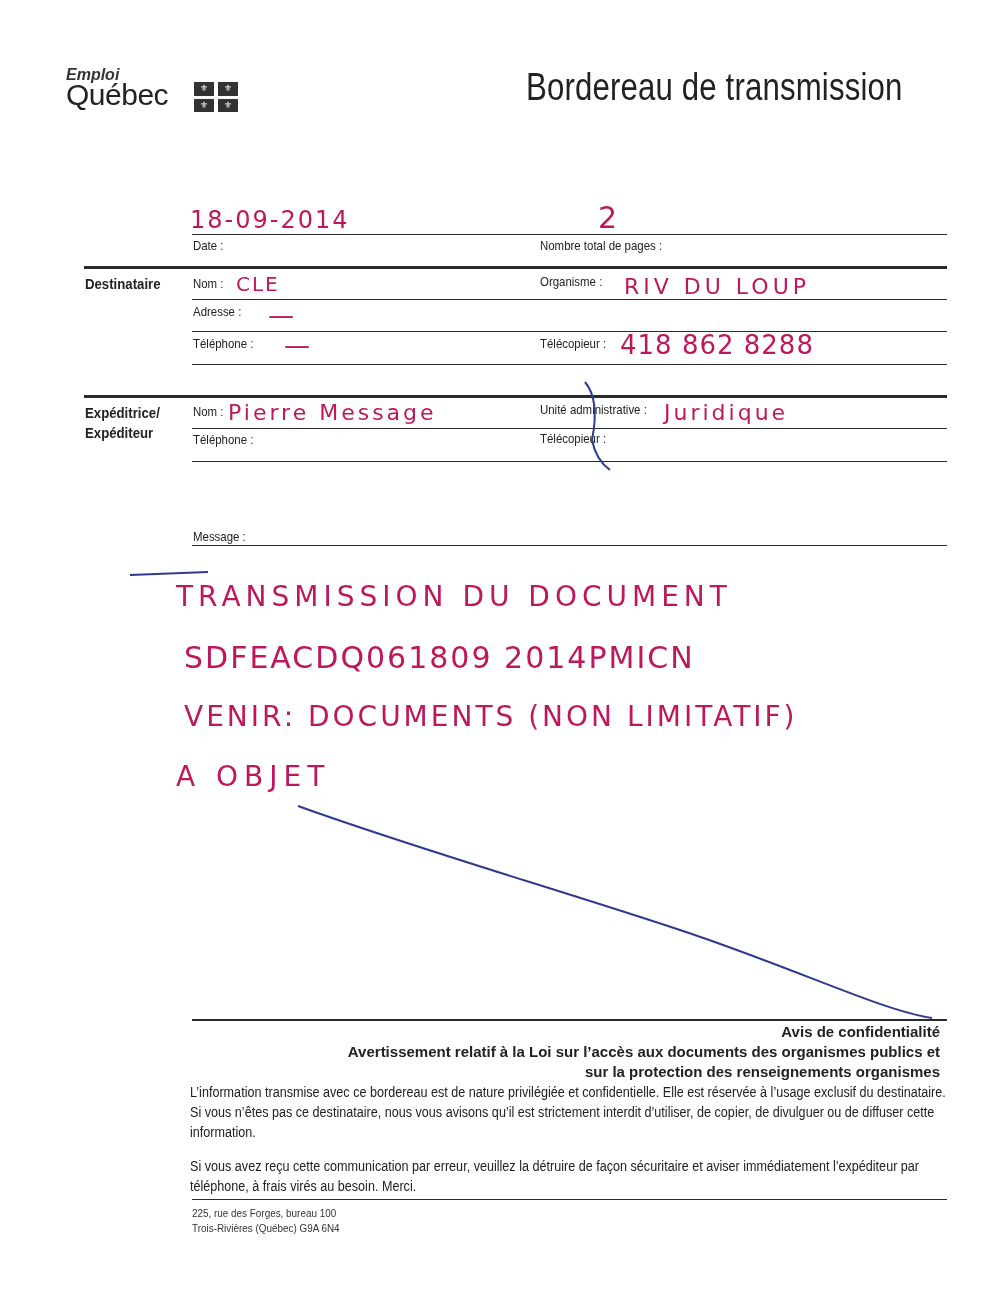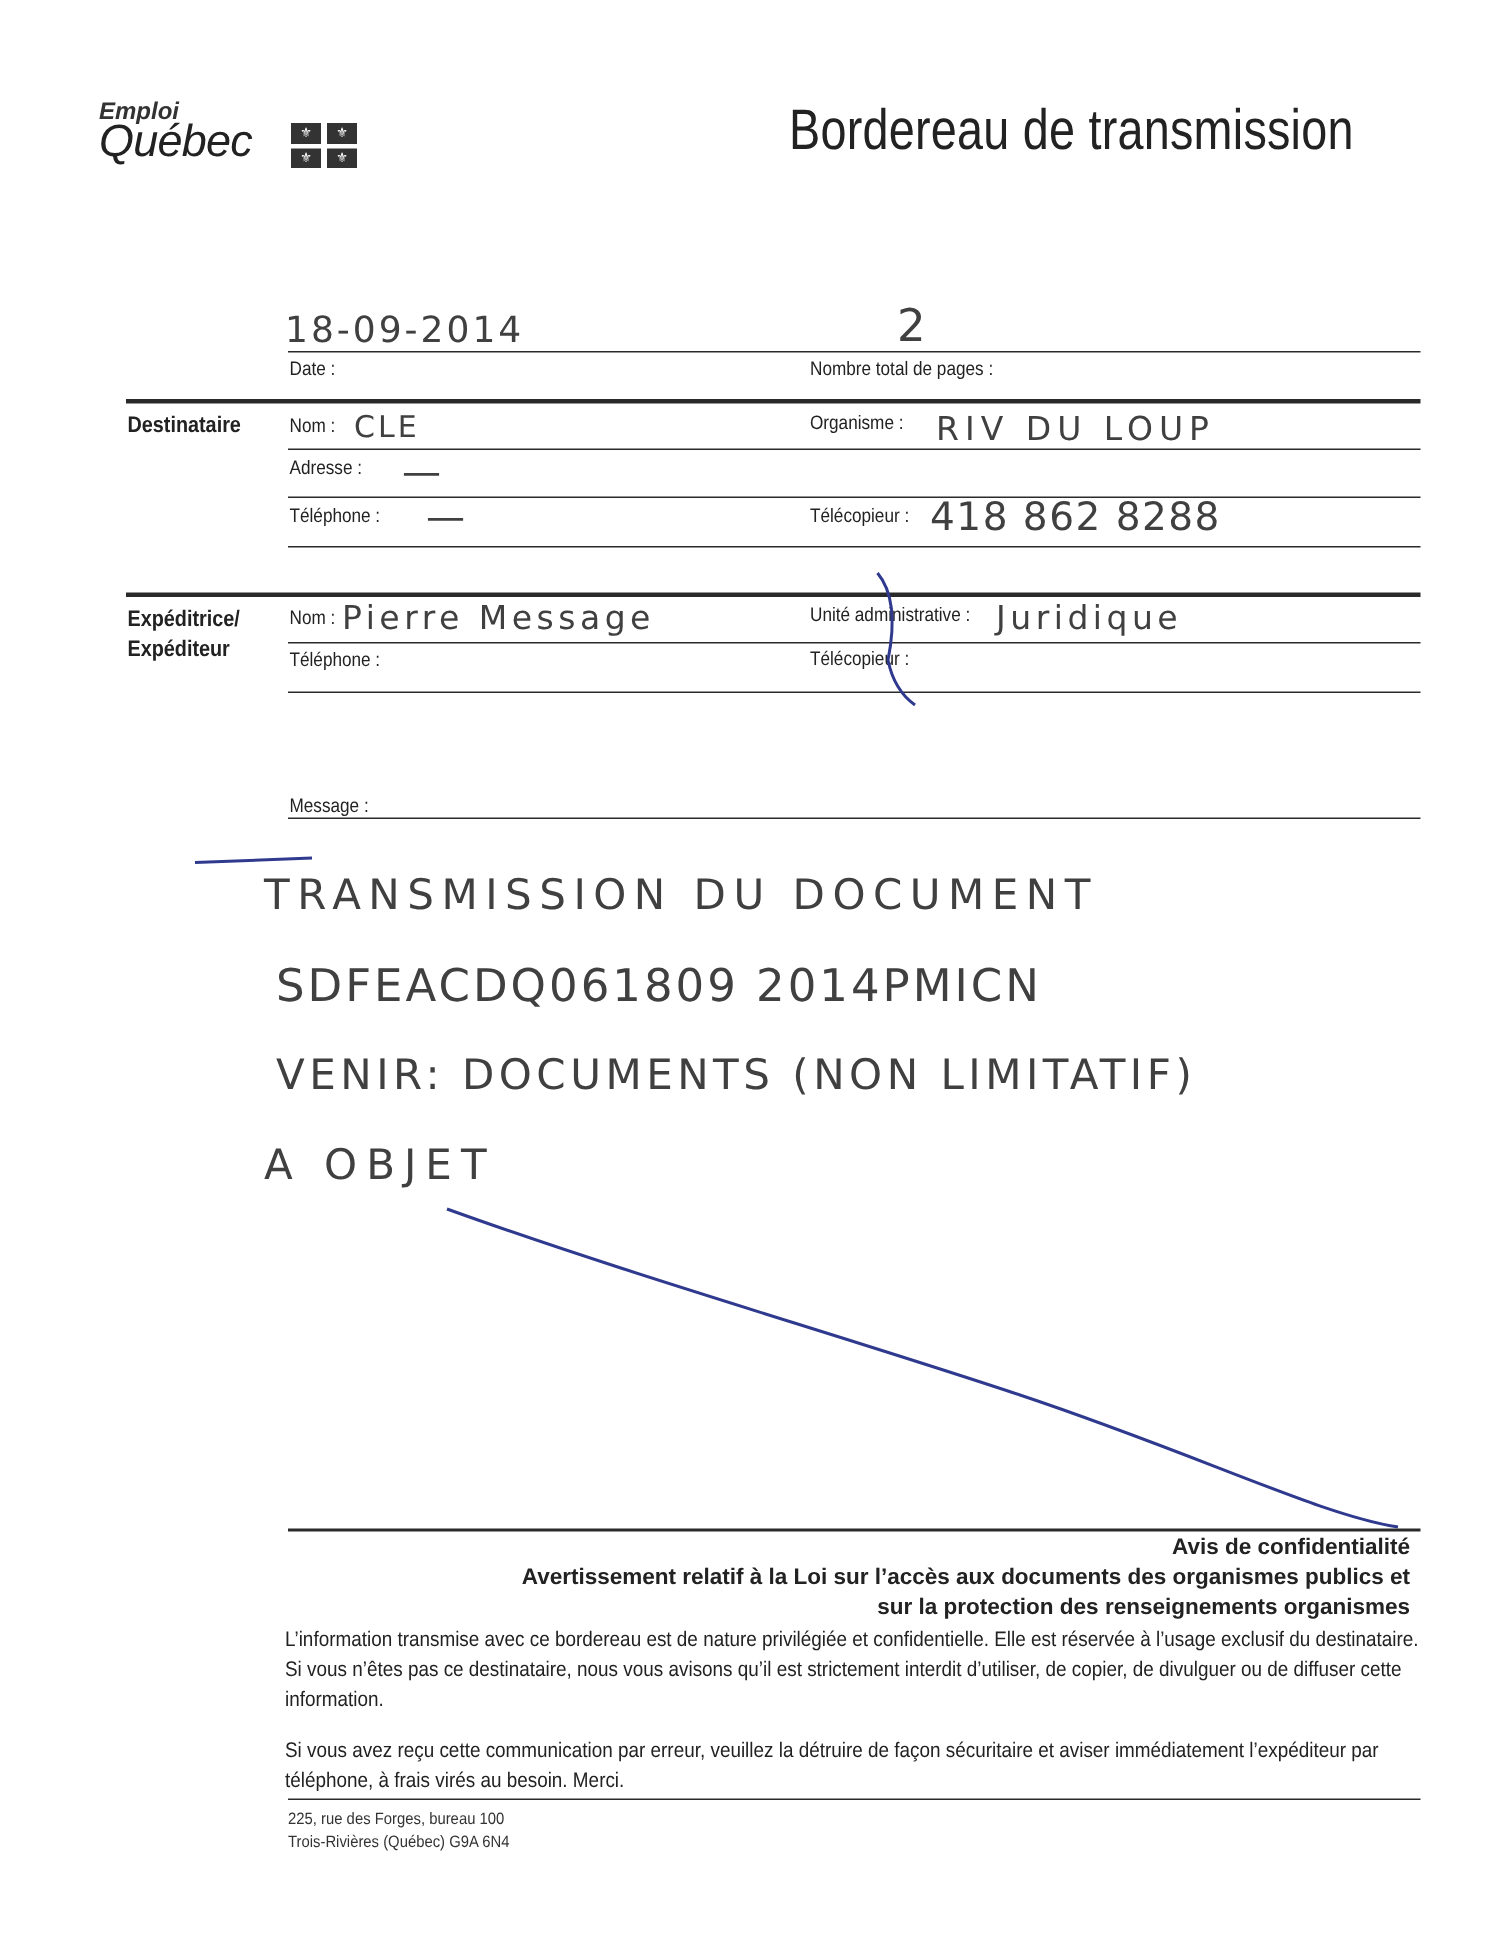--- a/index.html
+++ b/index.html
@@ -3,29 +3,29 @@
 <meta charset="utf-8">
 <style>
   html, body { margin:0; padding:0; }
   body {
     width:1000px; height:1300px; position:relative; overflow:hidden;
     background:#ffffff; color:#1a1a1a;
     font-family:"Liberation Sans", sans-serif;
   }
   .abs { position:absolute; }
   .logo-emploi { left:40px; top:66px; font-size:16px; font-weight:bold; font-style:italic; color:#333; letter-spacing:0px;margin-left:26px; }
-  .logo-quebec { left:66px; top:78px; font-size:30px; color:#222; letter-spacing:-0.5px;font-style:italic; }
+  .logo-quebec { left:66px; top:78px; font-size:30px; color:#222; letter-spacing:-0.5px; }
   .flags { left:194px; top:82px; width:44px; height:30px; display:grid; grid-template-columns:1fr 1fr; grid-gap:3px 4px; }
   .flag { background:#333; color:#fff; font-size:9px; line-height:13px; text-align:center; }
   .title { left:526px; top:66px; font-size:38px; color:#222; transform:scaleX(0.82); transform-origin:left top; white-space:nowrap; letter-spacing:0.2px; }
   .label { font-size:13px; color:#222; white-space:nowrap; transform:scaleX(0.88); transform-origin:left top; }
   .section { font-size:15px; font-weight:bold; color:#222; transform:scaleX(0.88); transform-origin:left top; line-height:20px; }
   .rule { background:#2a2a2a; height:1px; }
   .rule-thick { background:#2a2a2a; height:3px; }
-  .hand { font-family:"DejaVu Sans", sans-serif; color:#404040; white-space:nowrap; letter-spacing:2px; }
+  .hand { font-family:"DejaVu Sans", sans-serif; color:#be185d; white-space:nowrap; letter-spacing:2px; }
   .notice-title { left:180px; width:760px; text-align:right; font-weight:bold; font-size:15px; color:#222; }
   .notice-body { left:190px; width:760px; font-size:14px; color:#222; line-height:20px; transform:scaleX(0.9); transform-origin:left top; }
   .addr { left:192px; font-size:11px; color:#333; line-height:15px; transform:scaleX(0.9); transform-origin:left top; }
 </style>
 </head>
 <body>
 
 <div class="abs logo-emploi">Emploi</div>
 <div class="abs logo-quebec">Québec</div>
 <div class="abs flags">

